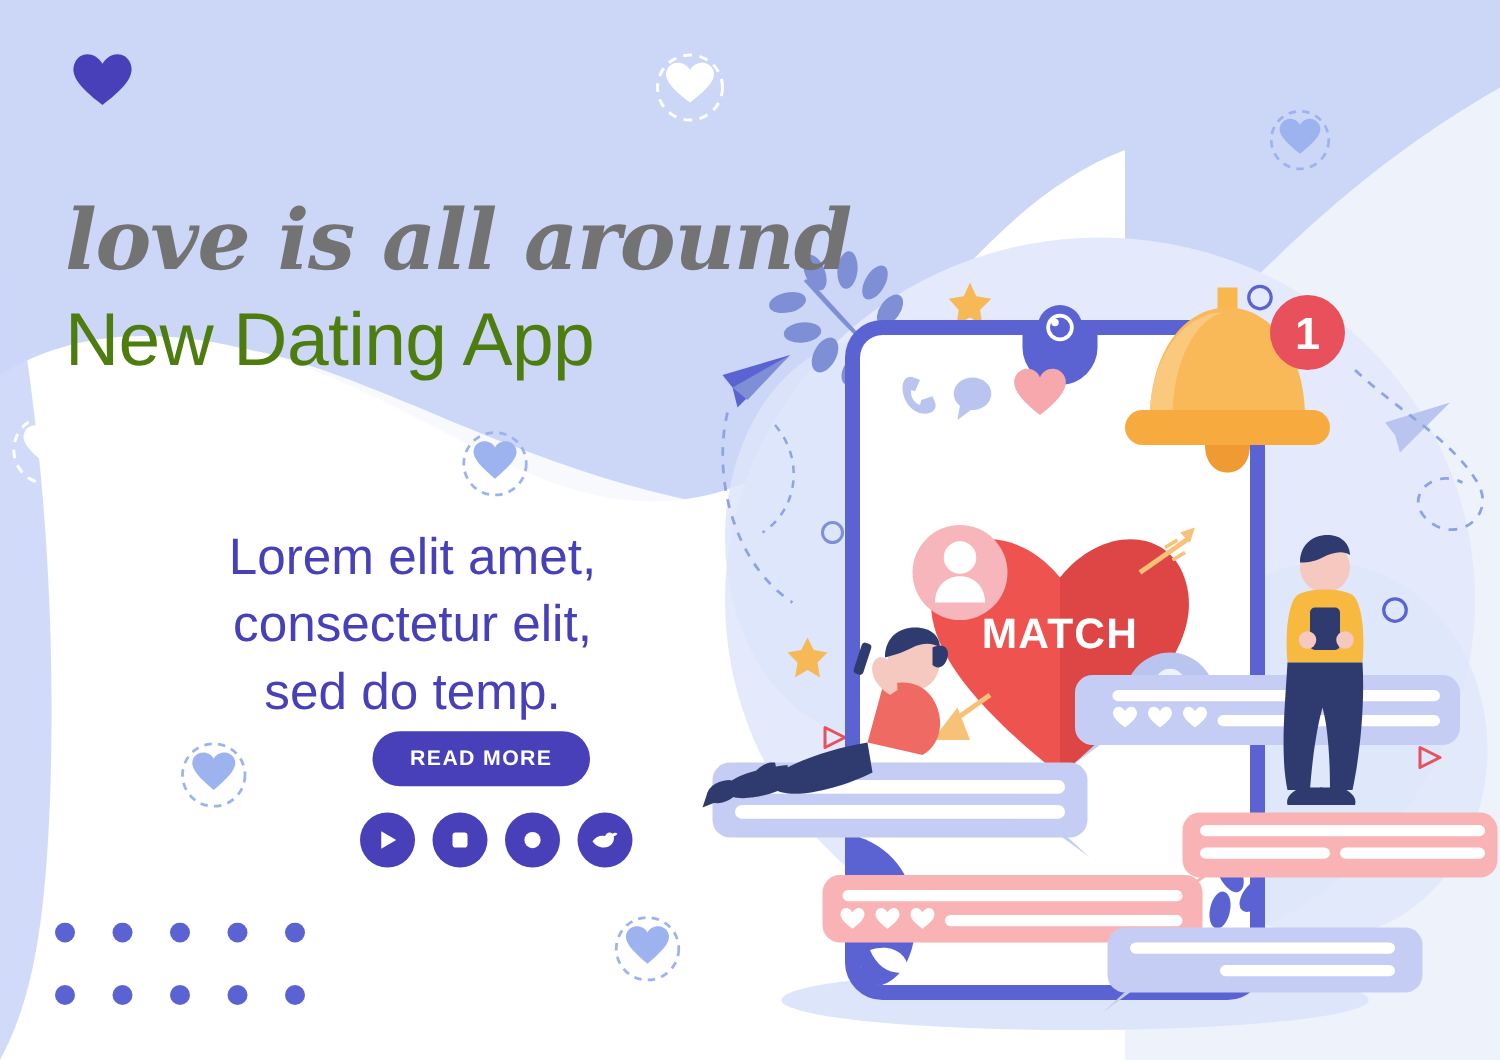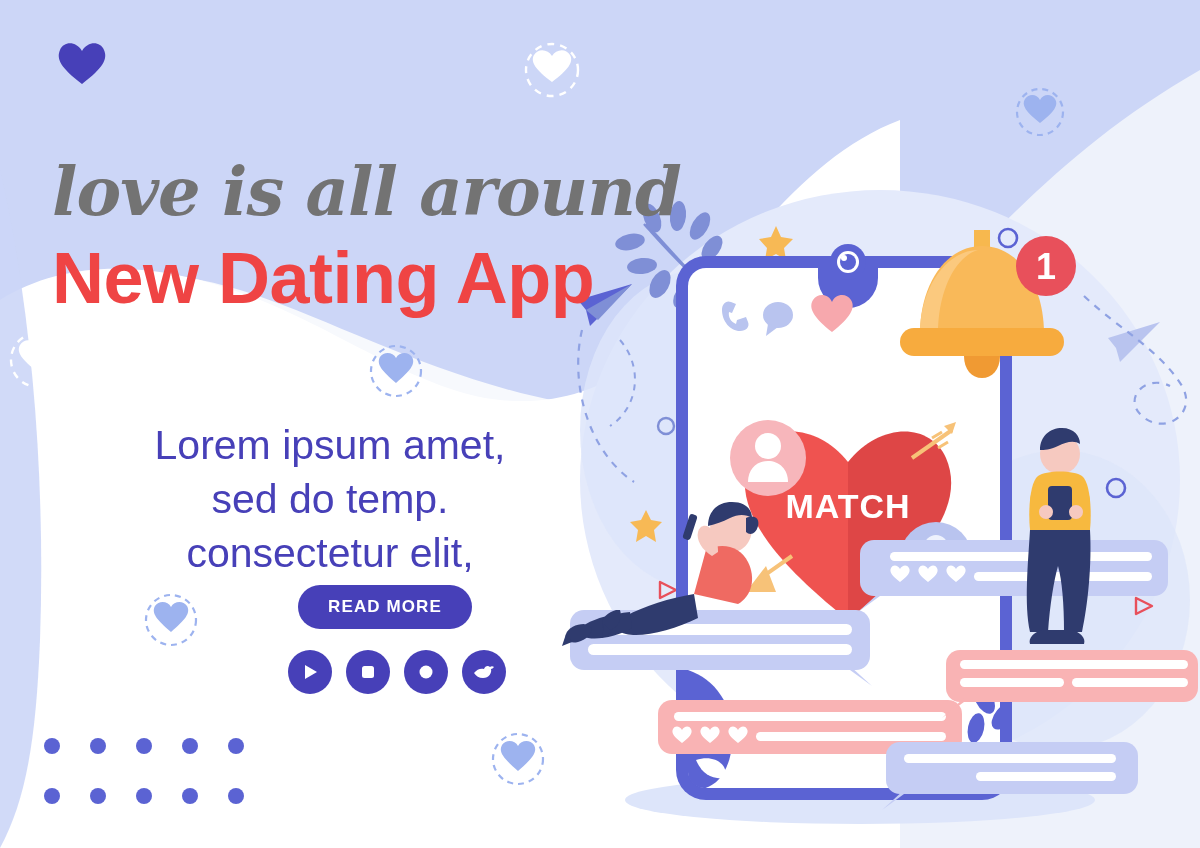--- a/index.html
+++ b/index.html
@@ -44,24 +44,24 @@
     font-style: italic;
     font-size: 67px;
     line-height: 1.0;
     letter-spacing: -1px;
     color: #737373;
     white-space: nowrap;
   }
   .headline-sub {
     position: absolute; left: 52px; top: 240px;
     width: 600px;
-    font-size: 72px;
-    font-weight: 700;
+    font-size: 60px;
+    font-weight: 400;
     line-height: 1.08;
-    color: #ef4444;
+    color: #4d7c0f;
     letter-spacing: -0.5px;
     white-space: nowrap;
   }
   .body-copy {
     position: absolute; left: 110px; top: 418px;
     width: 440px;
     text-align: center;
     font-size: 41px;
     line-height: 1.32;
     color: #4740b8;
@@ -382,23 +382,23 @@
       <svg class="logo-heart" viewBox="0 0 52 48">
         <path d="M26,46 C5,30 0,21 4,12 C8,3 20,3 26,13 C32,3 44,3 48,12 C52,21 47,30 26,46 Z" fill="#4740b8"></path>
       </svg>
     </div>
 
     <div class="headline-script">love is all around</div>
 
     <div class="headline-sub">New Dating App</div>
 
     <div class="body-copy">
-      <div>Lorem ipsum amet,</div>
+      <div>Lorem elit amet,</div>
+      <div>consectetur elit,</div>
       <div>sed do temp.</div>
-      <div>consectetur elit,</div>
     </div>
 
     <button class="cta">READ MORE</button>
 
     <div class="socials">
       <div class="social">
         <svg width="20" height="20" viewBox="0 0 20 20">
             <path d="M5,3 L17,10 L5,17 Z" fill="#ffffff"></path>
           </svg>
       </div>

